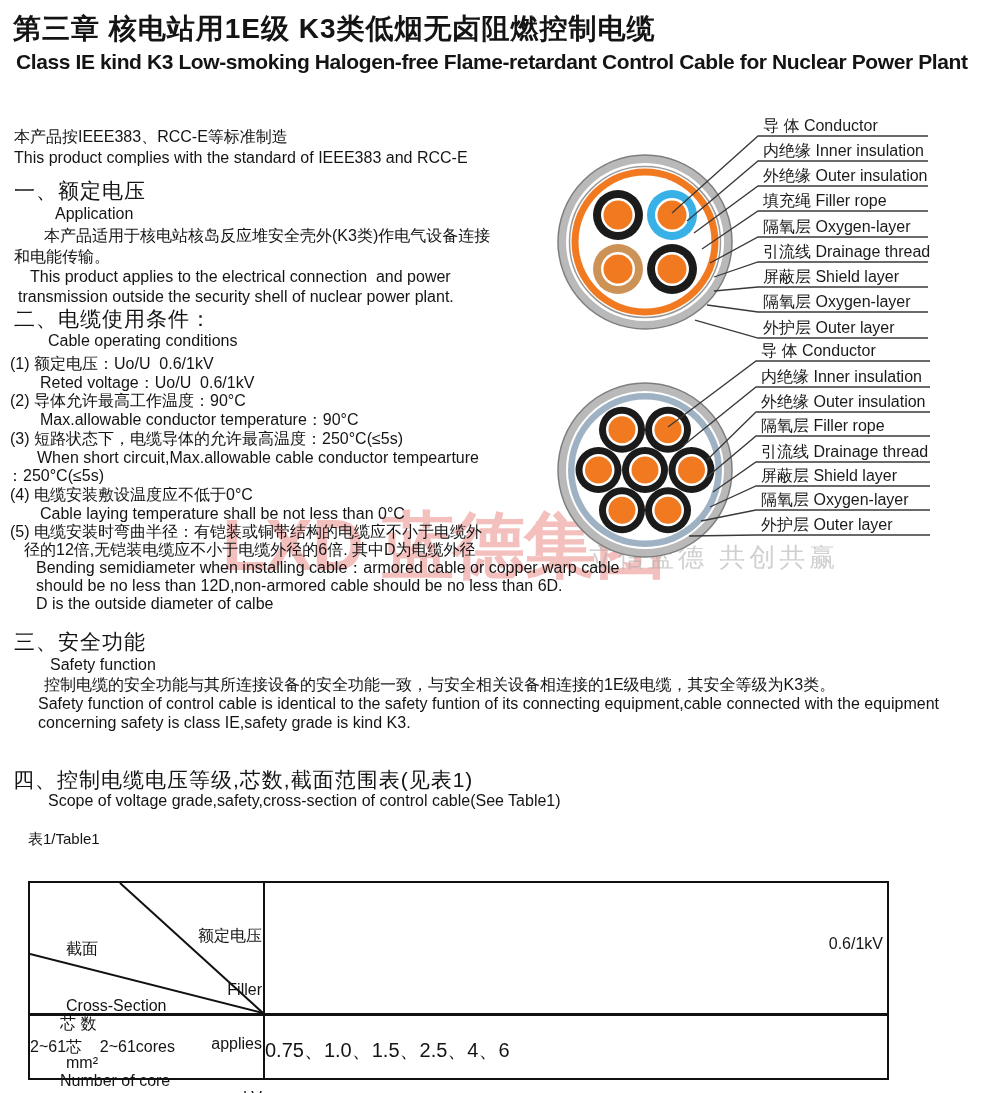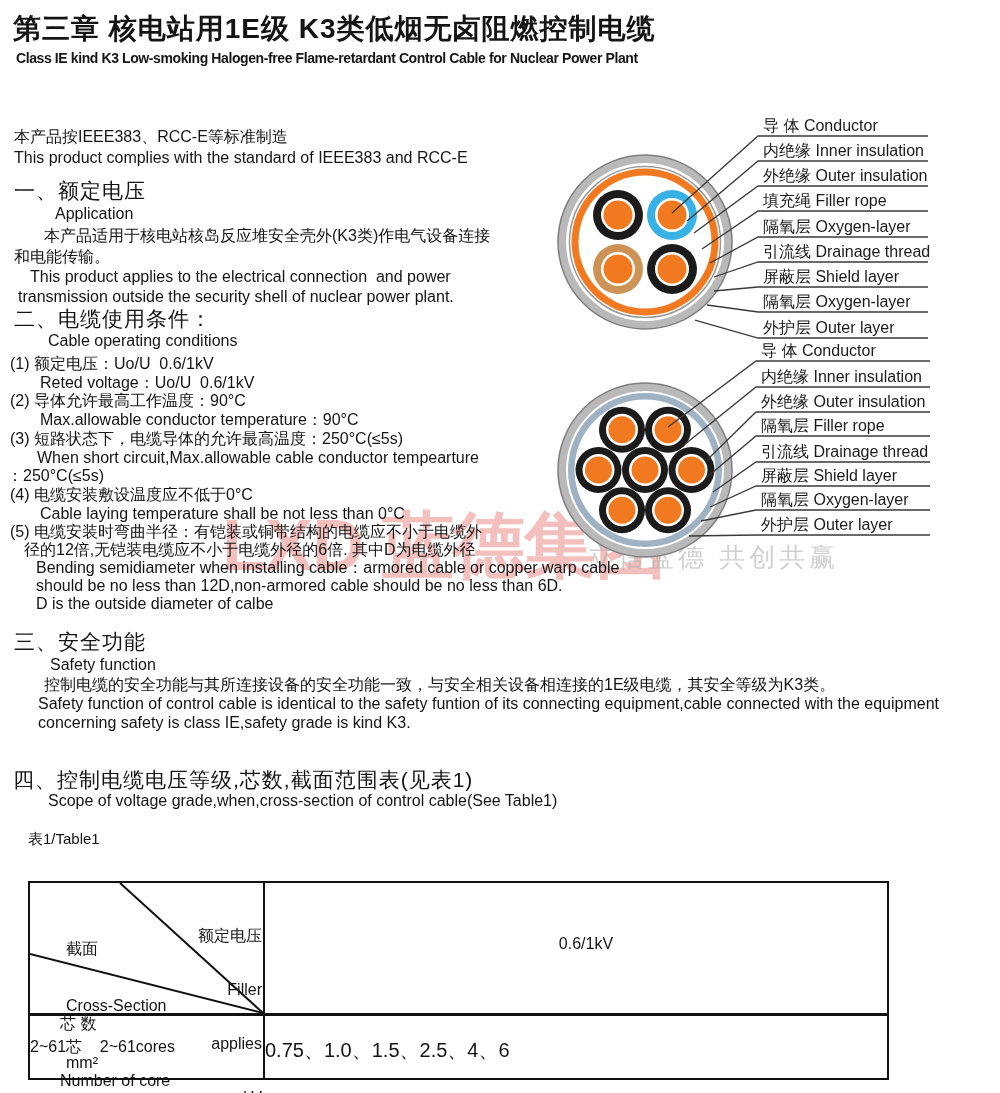--- a/index.html
+++ b/index.html
@@ -3,21 +3,21 @@
 <meta charset="utf-8">
 <style>
   html,body { margin:0; padding:0; background:#e8e8e8; }
   .page {
     position:relative; width:1000px; height:1093px; margin:0 auto;
     background:#ffffff; overflow:hidden;
     font-family:"Liberation Sans","DejaVu Sans",sans-serif; color:#141414;
   }
   .line { position:absolute; font-size:16px; line-height:17px; white-space:pre; }
   .h-main { position:absolute; left:13px; top:10px; font-size:28px; font-weight:bold; letter-spacing:1px; white-space:pre; }
-  .h-sub  { position:absolute; left:16px; top:50px; font-size:14px; font-weight:bold; letter-spacing:-0.4px; white-space:pre; }
+  .h-sub  { position:absolute; left:16px; top:50px; font-size:21px; font-weight:bold; letter-spacing:-0.4px; white-space:pre; }
   .h-sec  { position:absolute; font-size:21px; letter-spacing:1px; white-space:pre; }
   
   .wm-logo {
     position:absolute; left:222px; top:498px; font-size:72px; font-weight:bold;
     color:rgba(224,90,84,0.38); letter-spacing:-1px; white-space:pre; pointer-events:none;
   }
   .wm-slogan {
     position:absolute; left:588px; top:540px; font-size:26px; font-weight:normal;
     color:rgba(170,170,170,0.55); letter-spacing:4px; white-space:pre; pointer-events:none;
   }
@@ -26,21 +26,21 @@
   .dlabel { font-size:16px; fill:#1a1a1a; }
   .dline  { stroke:#3a3a3a; stroke-width:1.3; fill:none; }
   
   .table1 { position:absolute; left:28px; top:881px; width:857px; height:195px; border:2px solid #111; }
   .tbl-vline { position:absolute; left:233px; top:0; width:2px; height:100%; background:#111; }
   .tbl-hline { position:absolute; left:0; top:130px; width:100%; height:3px; background:#111; }
   .tbl-diag  { position:absolute; left:0; top:0; }
   .t-cross { position:absolute; left:36px; top:18px; font-size:16px; line-height:19px; white-space:pre; }
   .t-rated { position:absolute; left:146px; top:8px; width:86px; font-size:16px; line-height:18px; text-align:right; white-space:pre; }
   .t-cores { position:absolute; left:30px; top:93px; font-size:16px; line-height:19px; white-space:pre; }
-  .t-voltage { position:absolute; left:235px; top:52px; width:618px; text-align:center; font-size:16px;margin-left:12px; }
+  .t-voltage { position:absolute; left:235px; top:52px; width:618px; text-align:right; font-size:16px; }
   .t-rowleft { position:absolute; left:0; top:154px; width:233px; text-align:left; font-size:16px; white-space:pre; }
   .t-rowright{ position:absolute; left:235px; top:154px; width:618px; text-align:left; font-size:20px; }
   .caption { position:absolute; left:28px; top:830px; font-size:15px; }
 </style>
 </head>
 <body>
 
 <div class="page">
 
   <div class="wm-logo">LXD 蓝德集团</div>
@@ -77,21 +77,21 @@
   <div class="line" style="left:36px;top:577px">should be no less than 12D,non-armored cable should be no less than 6D.</div>
   <div class="line" style="left:36px;top:595px">D is the outside diameter of calbe</div>
 
   <div class="h-sec" style="left:14px;top:628px">三、安全功能</div>
   <div class="line" style="left:50px;top:656px">Safety function</div>
   <div class="line" style="left:44px;top:676px">控制电缆的安全功能与其所连接设备的安全功能一致，与安全相关设备相连接的1E级电缆，其安全等级为K3类。</div>
   <div class="line" style="left:38px;top:695px">Safety function of control cable is identical to the safety funtion of its connecting equipment,cable connected with the equipment</div>
   <div class="line" style="left:38px;top:714px">concerning safety is class IE,safety grade is kind K3.</div>
 
   <div class="h-sec" style="left:13px;top:766px">四、控制电缆电压等级,芯数,截面范围表(见表1)</div>
-  <div class="line" style="left:48px;top:792px">Scope of voltage grade,when,cross-section of control cable(See Table1)</div>
+  <div class="line" style="left:48px;top:792px">Scope of voltage grade,safety,cross-section of control cable(See Table1)</div>
 
   <svg class="diagrams" viewBox="540 100 460 500">
 
     <g>
       <circle cx="645" cy="242" r="87" stroke="#7e7e7e" stroke-width="1.5" fill="#b9b9b9"></circle>
       <circle cx="645" cy="242" r="79" fill="#ffffff"></circle>
       <circle cx="645" cy="242" r="75.5" fill="#ffffff" stroke="#9a9a9a" stroke-width="1.5"></circle>
       <circle cx="645" cy="242" r="73.5" fill="#f1791f"></circle>
       <circle cx="645" cy="242" r="66.5" fill="#ffffff"></circle>
 

